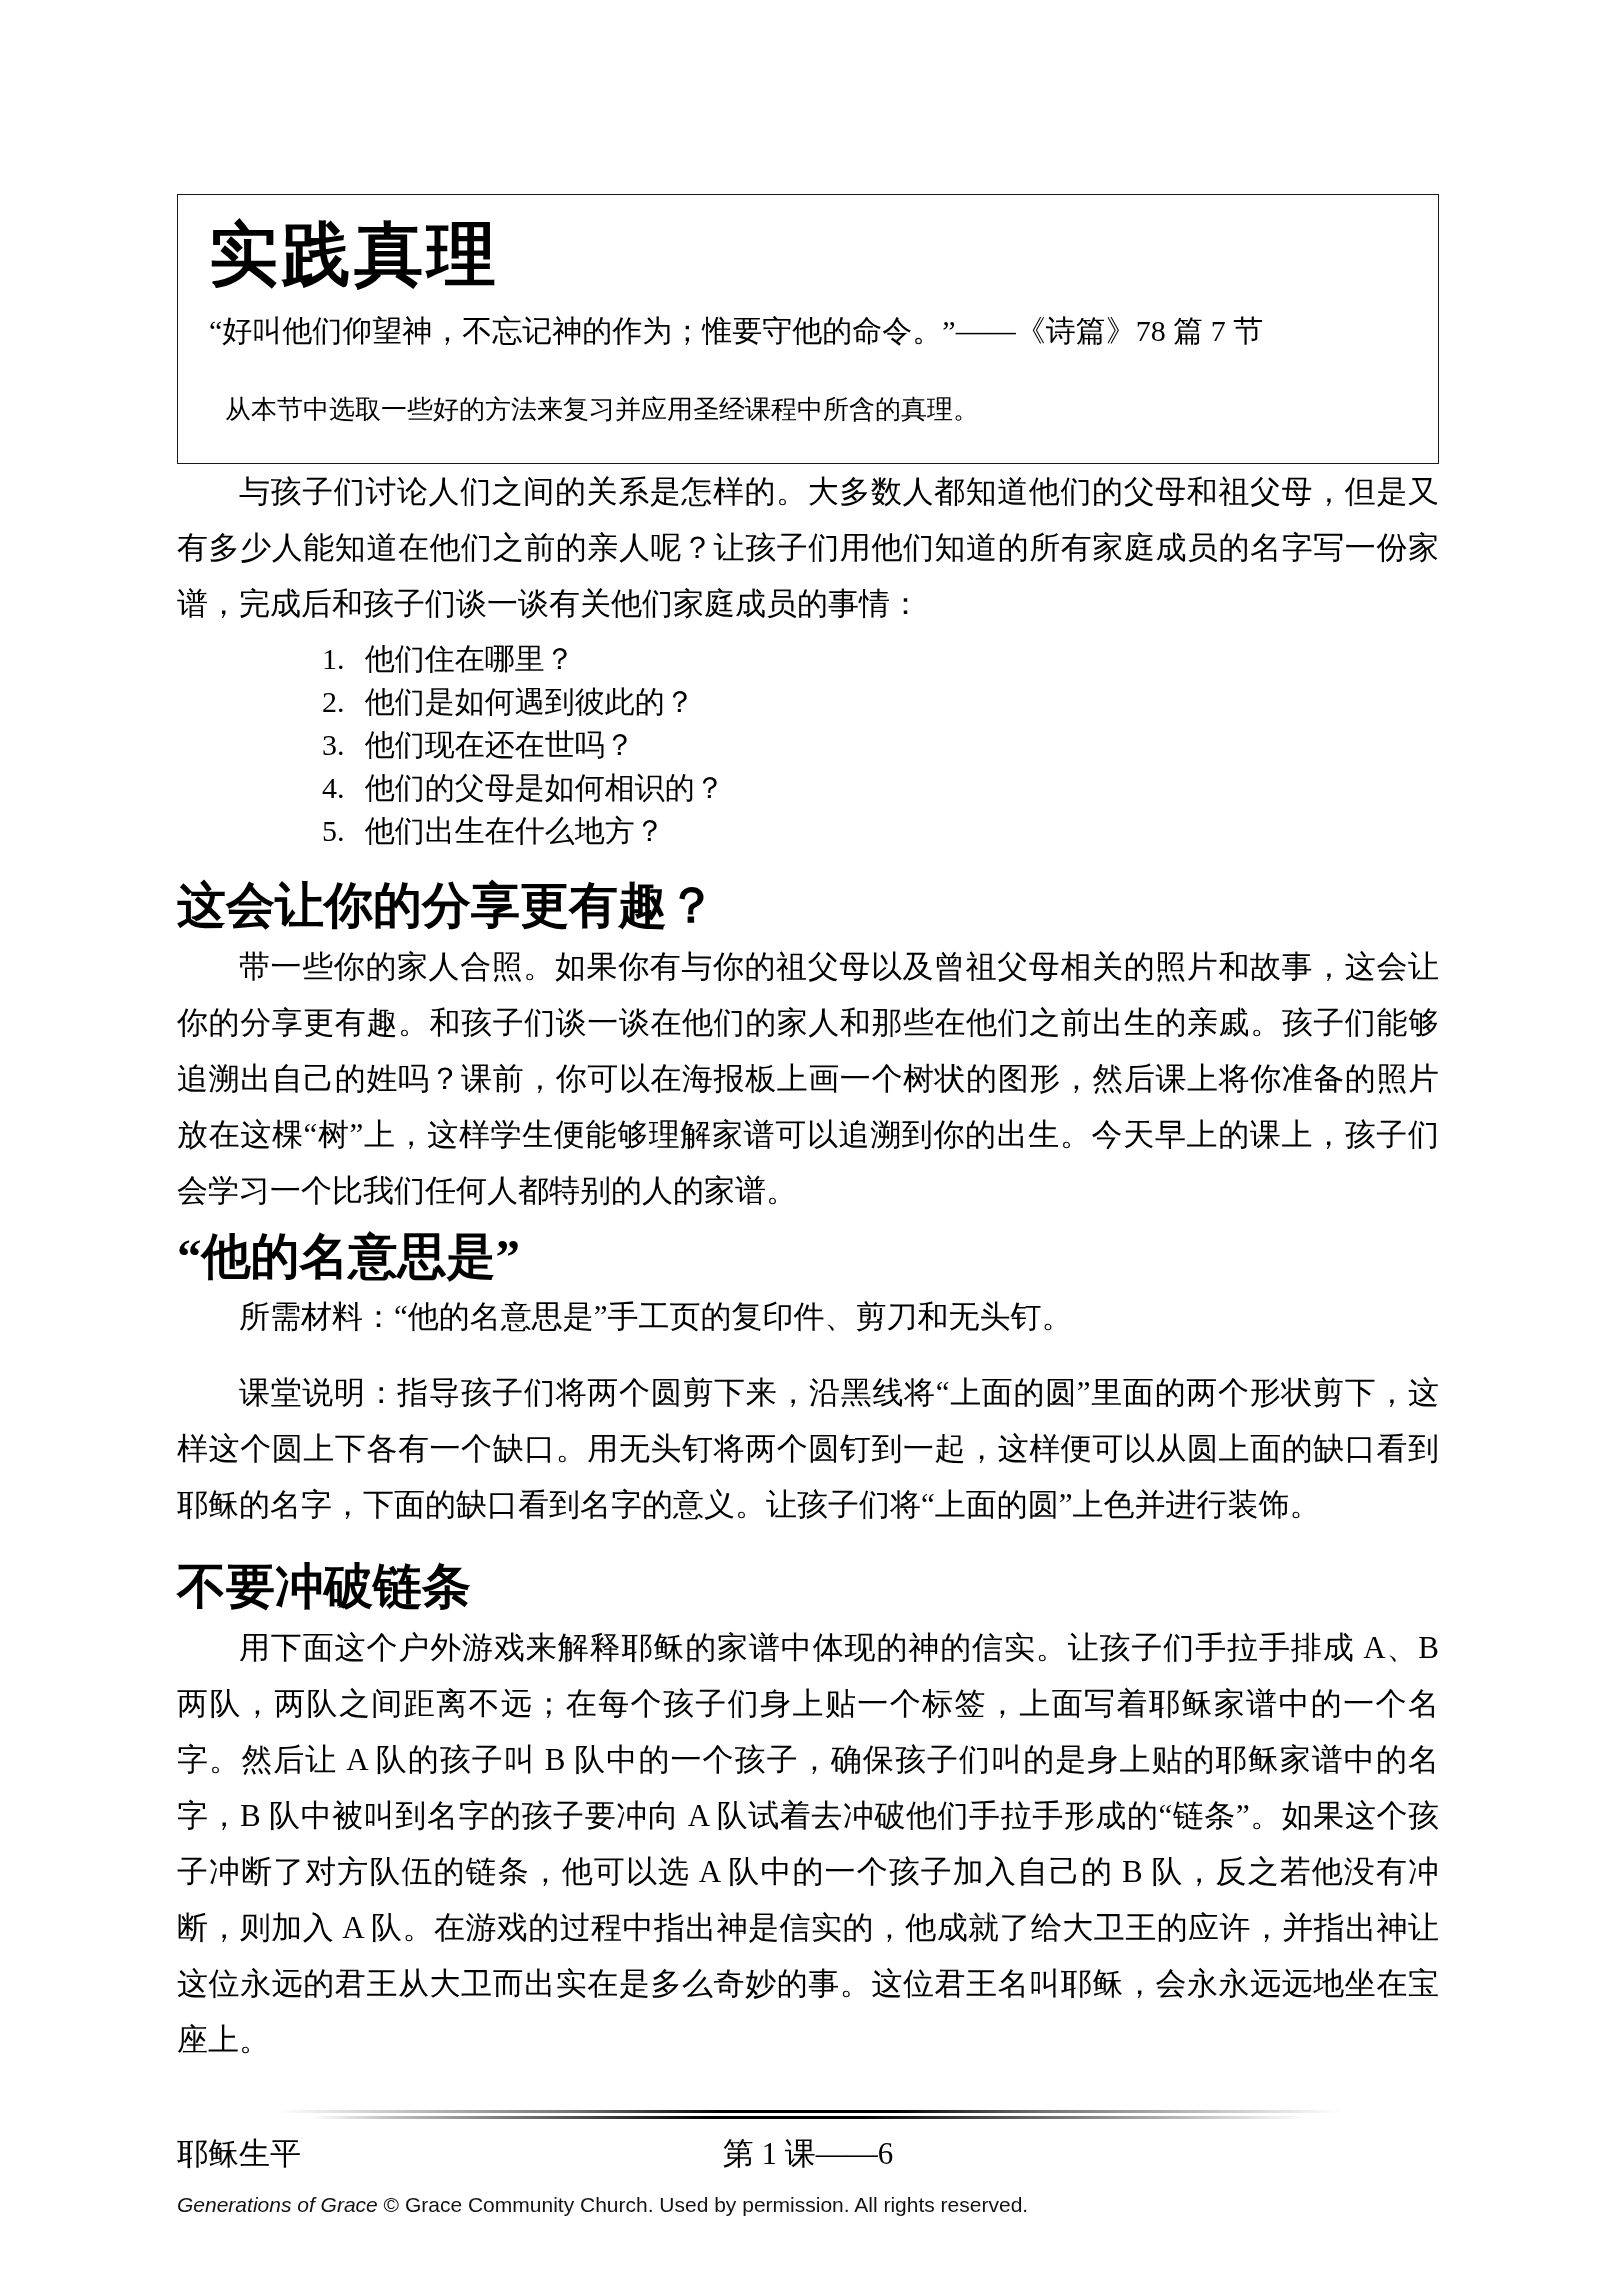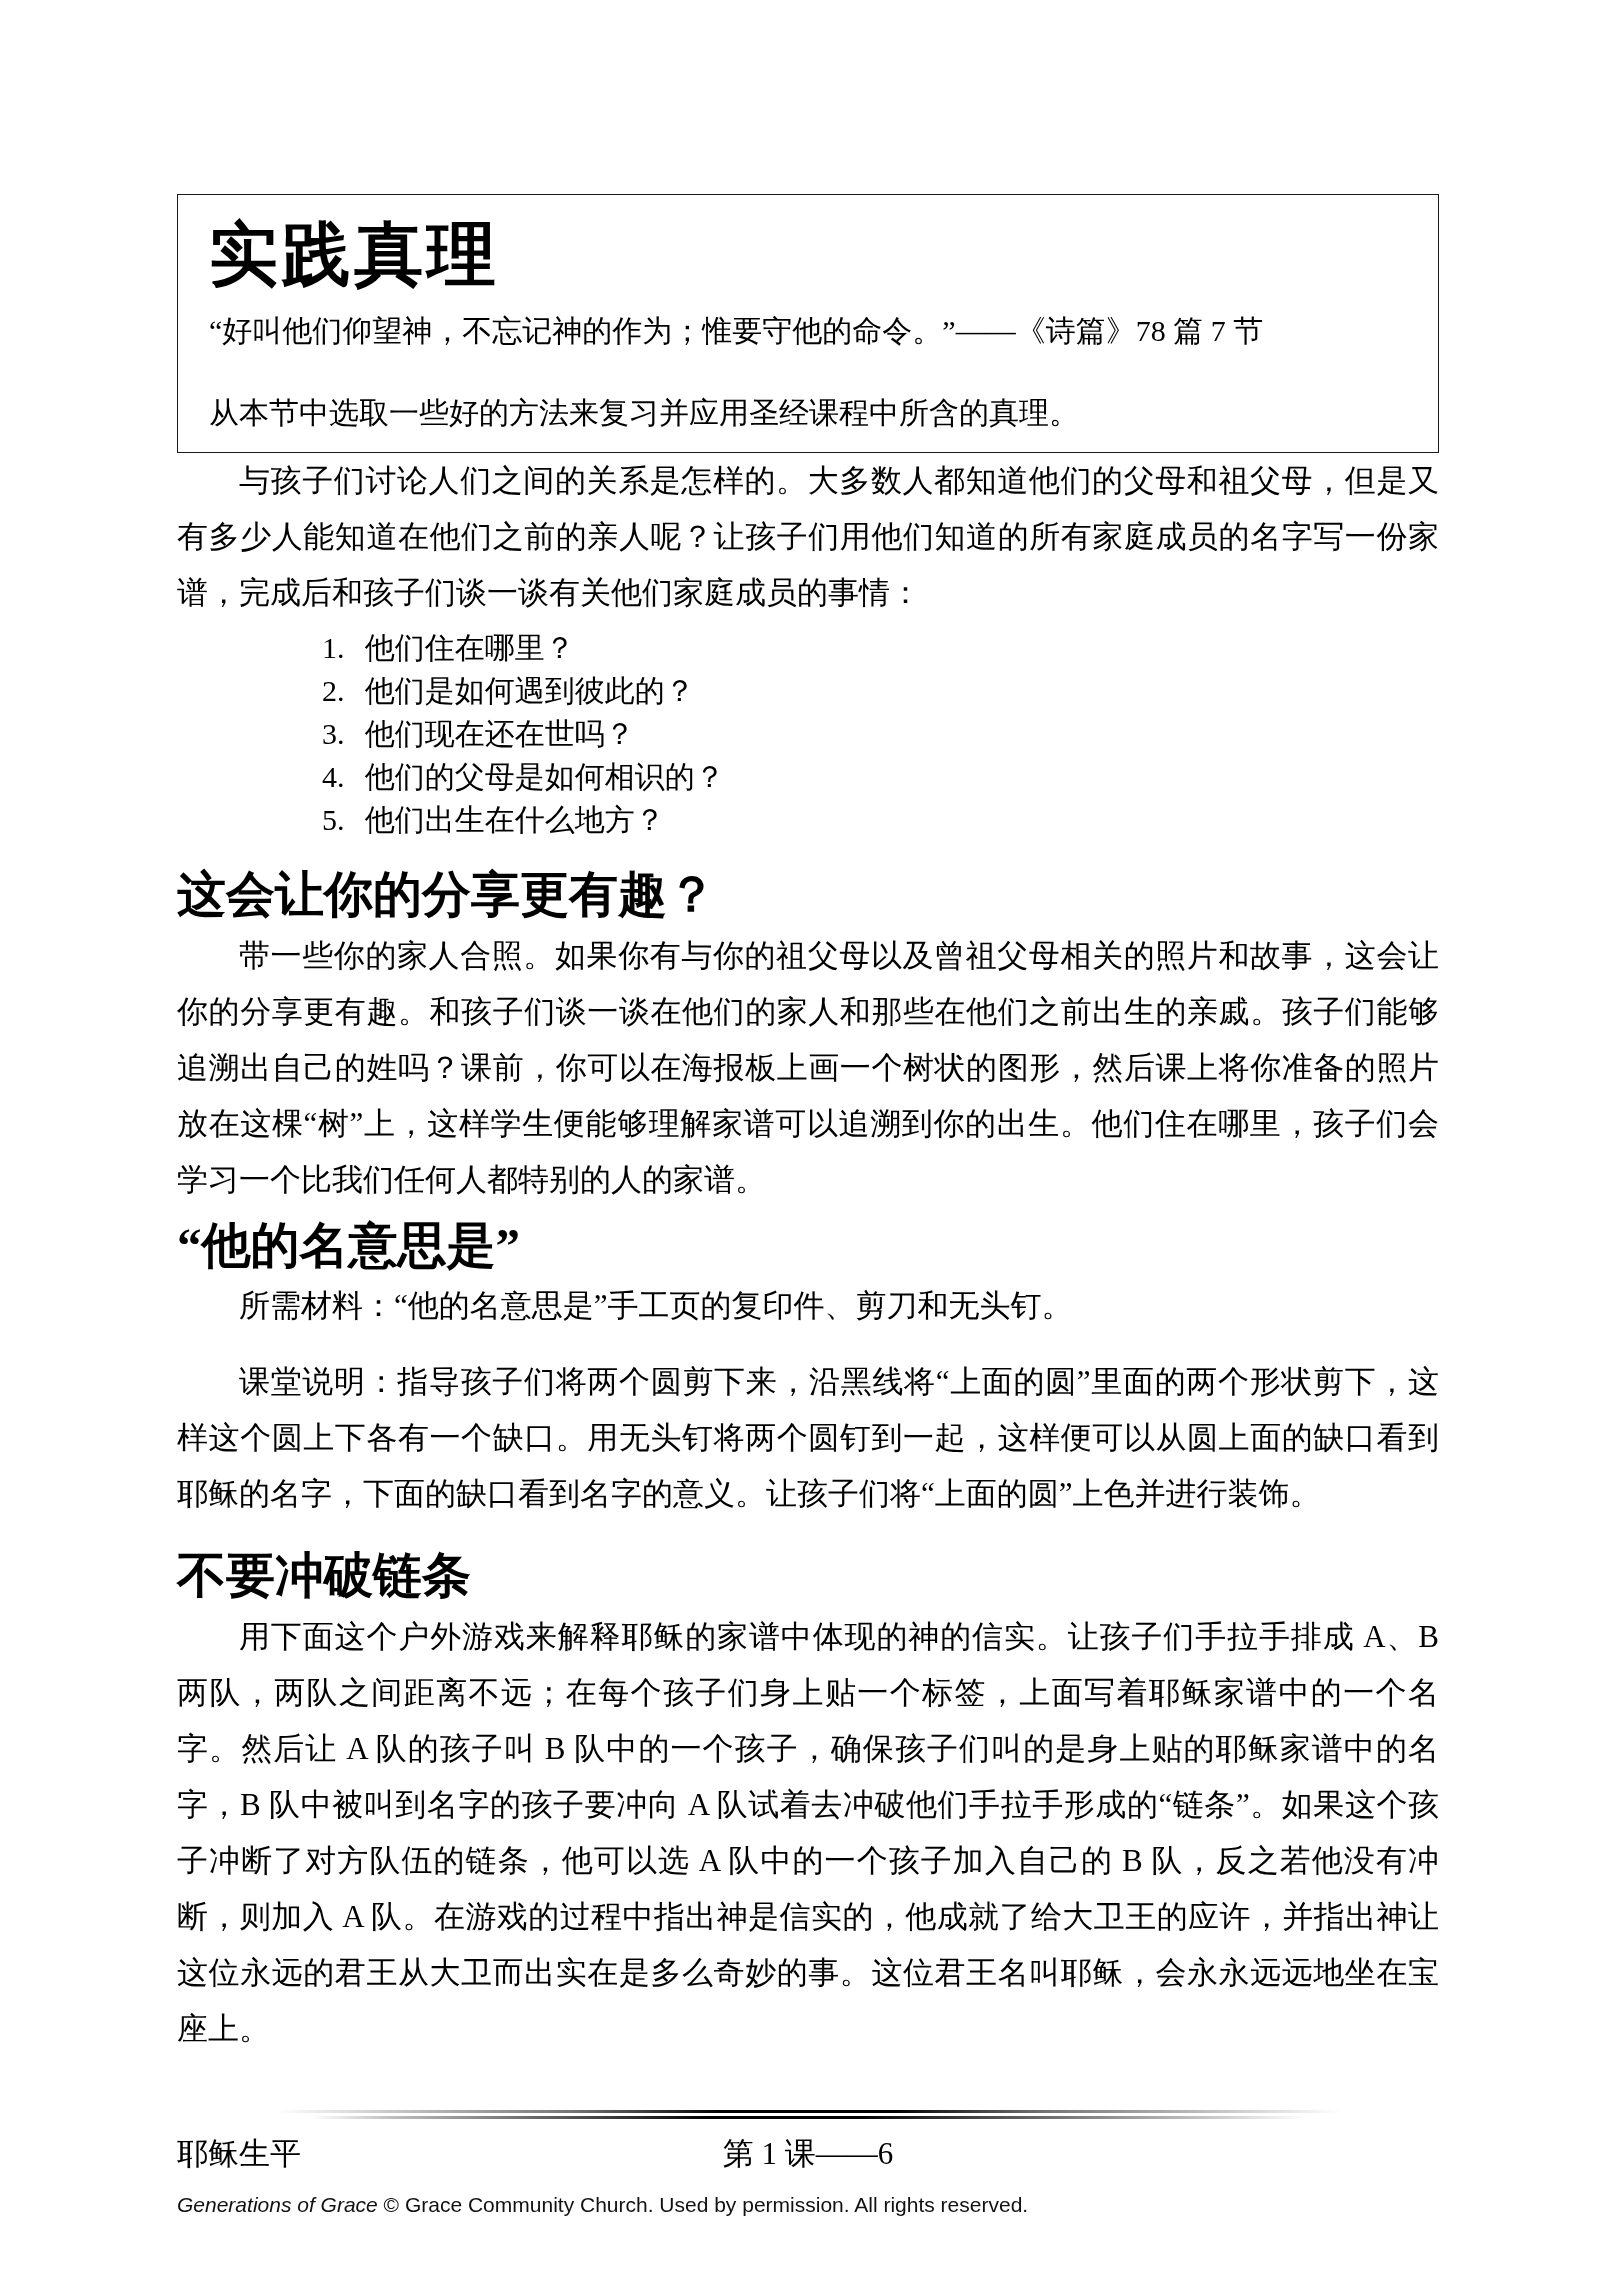--- a/index.html
+++ b/index.html
@@ -34,23 +34,23 @@
     line-height: 1.22;
     margin: 0 0 14.5px 0;
     letter-spacing: 3.6px;
   }
   .quote {
     font-size: 30px;
     line-height: 1.25;
     margin: 0 0 45px 0;
   }
   .intro {
-    font-size: 30px;
+    font-size: 26px;
     line-height: 1.25;
-    margin: 0;
+    margin: 16px;
   }
 
   
   h2.sec-heading {
     font-size: 49px;
     font-weight: bold;
     line-height: 58px;
     margin: 25px 0 3.6px 0;
   }
   section.tight h2.sec-heading { margin-top: 9px; }
@@ -136,21 +136,21 @@
       <li>他们住在哪里？</li>
       <li>他们是如何遇到彼此的？</li>
       <li>他们现在还在世吗？</li>
       <li>他们的父母是如何相识的？</li>
       <li>他们出生在什么地方？</li>
     </ol>
   </section>
 
   <section>
     <h2 class="sec-heading">这会让你的分享更有趣？</h2>
-    <p class="body">带一些你的家人合照。如果你有与你的祖父母以及曾祖父母相关的照片和故事，这会让你的分享更有趣。和孩子们谈一谈在他们的家人和那些在他们之前出生的亲戚。孩子们能够追溯出自己的姓吗？课前，你可以在海报板上画一个树状的图形，然后课上将你准备的照片放在这棵“树”上，这样学生便能够理解家谱可以追溯到你的出生。他们住在哪里，孩子们会学习一个比我们任何人都特别的人的家谱。</p>
+    <p class="body">带一些你的家人合照。如果你有与你的祖父母以及曾祖父母相关的照片和故事，这会让你的分享更有趣。和孩子们谈一谈在他们的家人和那些在他们之前出生的亲戚。孩子们能够追溯出自己的姓吗？课前，你可以在海报板上画一个树状的图形，然后课上将你准备的照片放在这棵“树”上，这样学生便能够理解家谱可以追溯到你的出生。今天早上的课上，孩子们会学习一个比我们任何人都特别的人的家谱。</p>
   </section>
 
   <section class="tight">
     <h2 class="sec-heading">“他的名意思是”</h2>
     <p class="body">所需材料：“他的名意思是”手工页的复印件、剪刀和无头钉。</p>
     <p class="body spaced">课堂说明：指导孩子们将两个圆剪下来，沿黑线将“上面的圆”里面的两个形状剪下，这样这个圆上下各有一个缺口。用无头钉将两个圆钉到一起，这样便可以从圆上面的缺口看到耶稣的名字，下面的缺口看到名字的意义。让孩子们将“上面的圆”上色并进行装饰。</p>
   </section>
 
   <section>
     <h2 class="sec-heading">不要冲破链条</h2>

